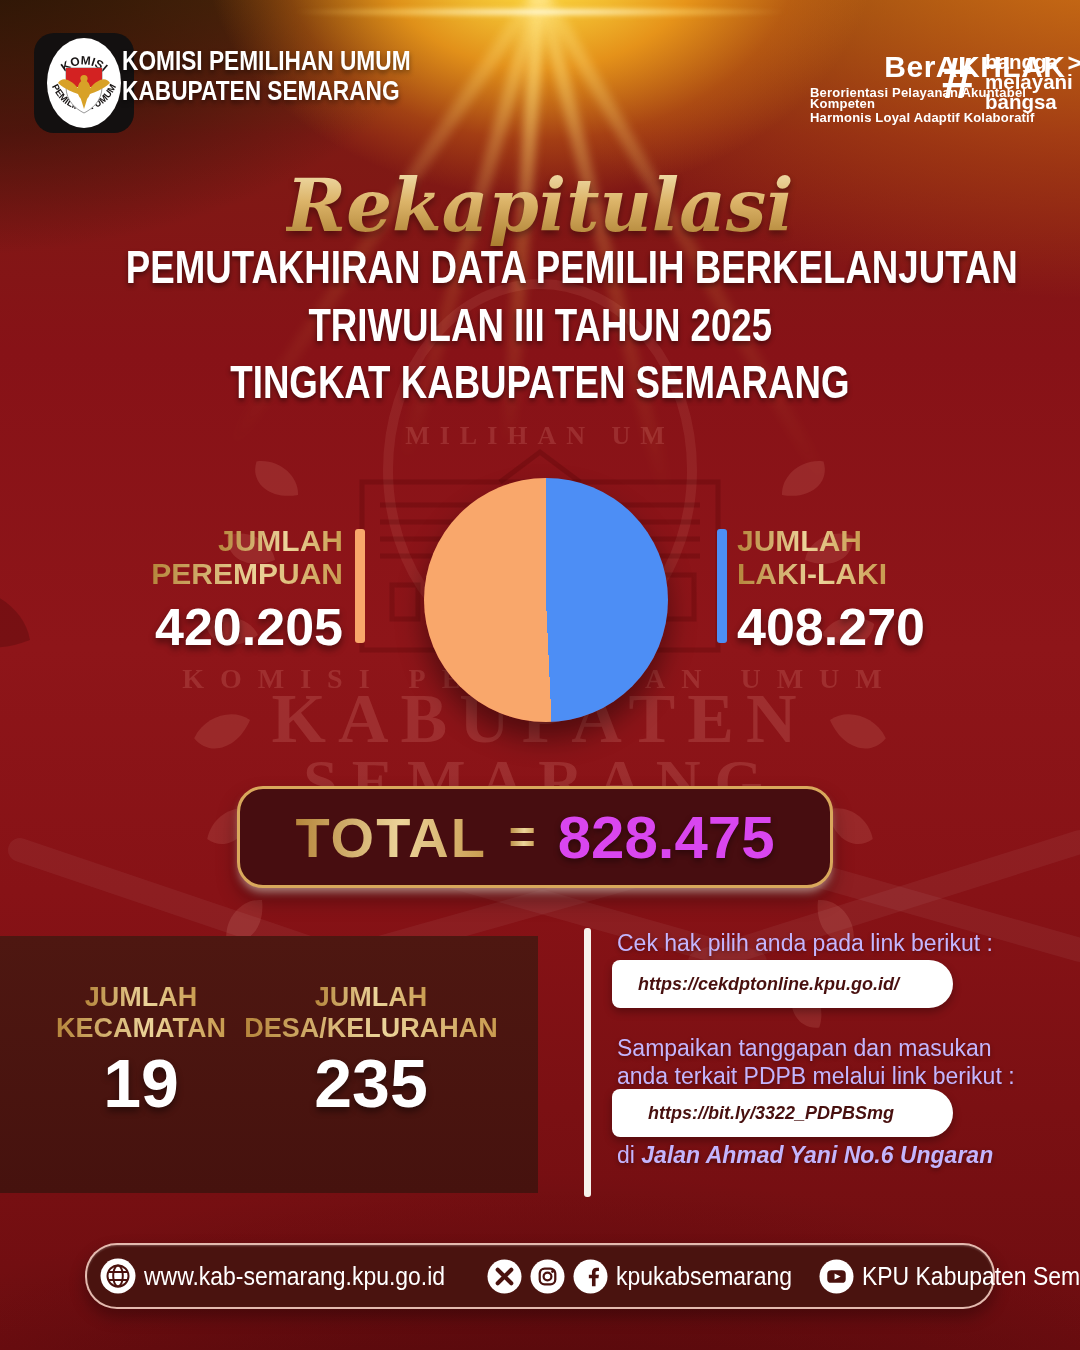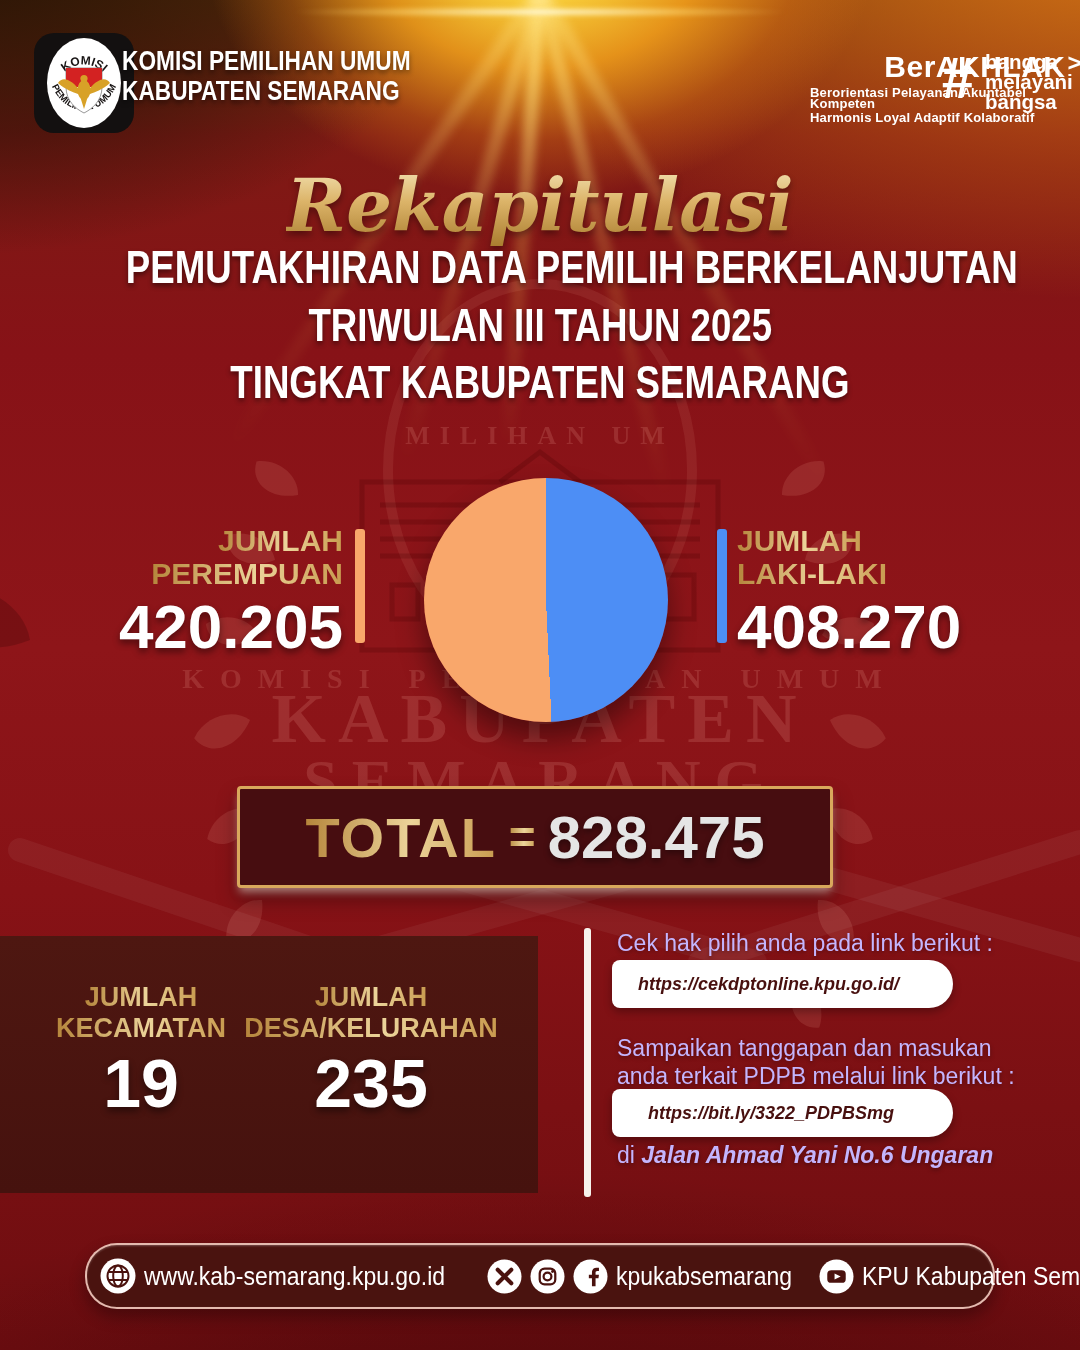--- a/index.html
+++ b/index.html
@@ -48,29 +48,29 @@
     font-weight:700;font-size:47px;line-height:57.5px;}
   
   .pie{position:absolute;left:424px;top:478px;width:244px;height:244px;border-radius:50%;
     box-shadow:0 16px 28px rgba(0,0,0,0.42);}
   .tick{position:absolute;width:10px;height:114px;top:529px;border-radius:3px;}
   .tick-f{left:355px;} .tick-m{left:717px;}
   .stat{position:absolute;top:524px;}
   .stat-f{right:737px;text-align:right;}
   .stat-m{left:737px;text-align:left;}
   .stat-label{font-size:30px;font-weight:700;line-height:33px;}
-  .stat-value{font-size:62px;font-weight:700;color:#fff;line-height:66px;margin-top:4px;text-shadow:0 4px 7px rgba(0,0,0,0.45);}
+  .stat-value{font-size:52px;font-weight:700;color:#fff;line-height:66px;margin-top:4px;text-shadow:0 4px 7px rgba(0,0,0,0.45);}
   
   .total-box{position:absolute;left:237px;top:786px;width:596px;height:102px;box-sizing:border-box;
-    background:#470d10;border:3px solid #d9a85c;border-radius:4px;
+    background:#470d10;border:3px solid #d9a85c;border-radius:26px;
     box-shadow:0 6px 9px -2px rgba(255,246,232,0.5), 0 12px 20px rgba(0,0,0,0.35);
-    display:flex;align-items:center;justify-content:center;gap:12px;}
+    display:flex;align-items:center;justify-content:center;gap:22px;}
   .total-label{font-size:56px;font-weight:700;letter-spacing:2px;}
   .total-eq{font-size:46px;font-weight:700;}
-  .total-value{font-size:60px;font-weight:700;color:#e5e5e5;text-shadow:0 3px 6px rgba(0,0,0,0.4);}
+  .total-value{font-size:60px;font-weight:700;color:#d946ef;text-shadow:0 3px 6px rgba(0,0,0,0.4);}
   
   .panel{position:absolute;left:0;top:936px;width:538px;height:257px;
     background:linear-gradient(180deg,#4e1711 0%,#46120e 100%);}
   .region-col{position:absolute;top:46px;text-align:center;}
   .col-kec{left:38px;width:206px;} .col-desa{left:240px;width:262px;}
   .region-label{font-size:27px;font-weight:700;line-height:31px;}
   .region-value{font-size:68px;font-weight:700;color:#fff;text-shadow:0 4px 7px rgba(0,0,0,0.45);}
   .vbar{position:absolute;left:584px;top:928px;width:7px;height:269px;background:#f7f2ec;border-radius:3px;}
   
   .ltext{position:absolute;left:617px;color:#c4b5fd;font-size:23px;line-height:28px;text-shadow:0 2px 4px rgba(0,0,0,0.35);}

